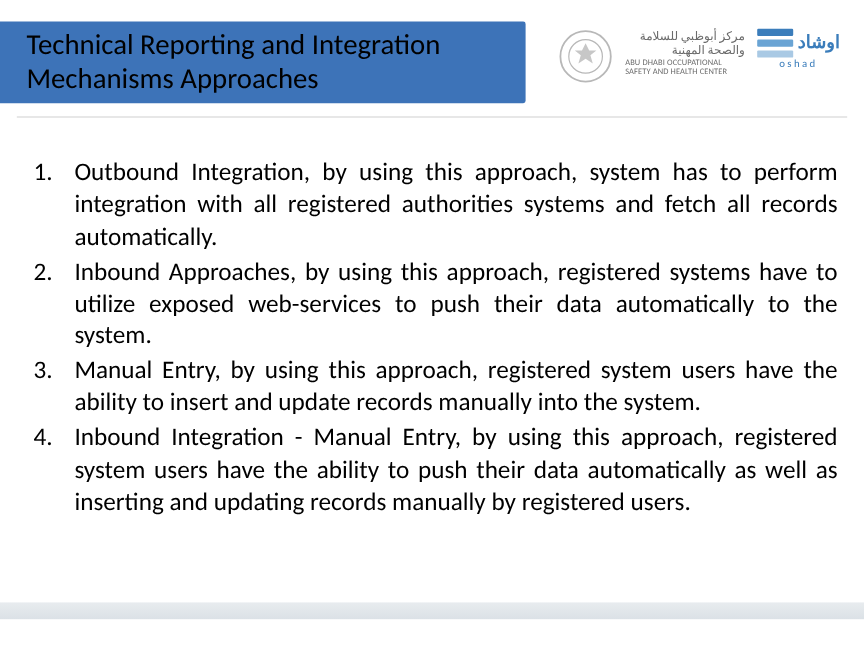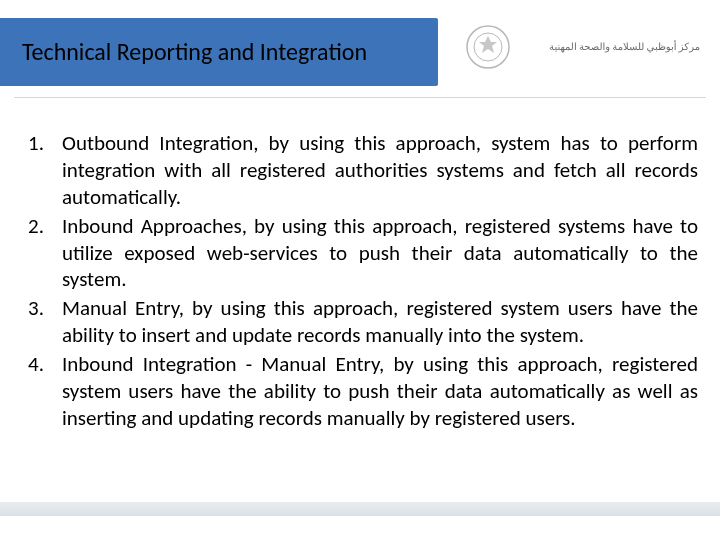--- a/index.html
+++ b/index.html
@@ -9,21 +9,21 @@
     position: absolute; top: 18px; left: 0; width: 438px; height: 68px;
     background: #3d73b8; border-radius: 0 2px 2px 0;
     display: flex; align-items: center;
   }
   .title-text {
     color: #000; font-size: 24px; line-height: 1.15; font-weight: 400;
     padding-left: 22px; padding-right: 8px;
   }
   .logo-block {
     position: absolute; top: 24px; right: 20px; width: 235px;
-    display: flex; align-items: center; gap: 10px;
+    display: flex; gap: 10px;
   }
   .logo-seal { width: 46px; height: 46px; }
   .logo-arabic { font-size: 10px; color: #6b6b6b; line-height: 1.2; text-align: right; }
   .logo-english { font-size: 7px; color: #6b6b6b; line-height: 1.2; letter-spacing: .1px; }
   .logo-oshad { display: flex; flex-direction: column; align-items: center; gap: 1px; }
   .oshad-bars { width: 30px; display: flex; flex-direction: column; gap: 3px; }
   .oshad-bars span { height: 6px; background: #3b7dbb; border-radius: 1px; }
   .oshad-bars span:nth-child(2){ background:#6aa4d4;}
   .oshad-bars span:nth-child(3){ background:#a9c9e4;}
   .oshad-text-ar { font-size: 15px; color: #3b7dbb; font-weight: 600; line-height: 1; }
@@ -39,31 +39,44 @@
   .term { }
   .footer-bar { position: absolute; bottom: 24px; left: 0; right: 0; height: 14px; background: linear-gradient(#e8ecef,#dbe1e6); }
 </style>
 </head>
 <body>
 <div class="slide">
 
   <div class="title-bar">
     <div class="title-text">
       <span>Technical Reporting and Integration</span><br>
+      <span>Mechanisms Approaches</span>
     </div>
   </div>
 
   <div class="logo-block">
     <svg class="logo-seal" viewBox="0 0 46 46">
       <circle cx="23" cy="23" r="21" fill="none" stroke="#b8b8b8" stroke-width="1.5"></circle>
       <circle cx="23" cy="23" r="14" fill="none" stroke="#b8b8b8" stroke-width="1"></circle>
       <path d="M23 12 l3 6 h6 l-5 4 2 7 -6 -4 -6 4 2 -7 -5 -4 h6z" fill="#c7c7c7"></path>
     </svg>
     <div style="flex:1;">
       <div class="logo-arabic">مركز أبوظبي للسلامة والصحة المهنية</div>
+      <div class="logo-english">ABU DHABI OCCUPATIONAL SAFETY AND HEALTH CENTER</div>
+    </div>
+    <div class="logo-oshad">
+      <div style="display:flex;align-items:center;gap:4px;">
+        <div class="oshad-bars">
+            <span></span>
+            <span></span>
+            <span></span>
+          </div>
+        <div class="oshad-text-ar">اوشاد</div>
+      </div>
+      <div class="oshad-text-en">oshad</div>
     </div>
   </div>
 
   <div class="divider"></div>
 
   <div class="body">
     <div class="item">
       <div class="num">1.</div>
       <div class="content"><span class="term">Outbound Integration</span><span>, by using this approach, system has to perform integration with all registered authorities systems and fetch all records automatically.</span></div>
     </div>

